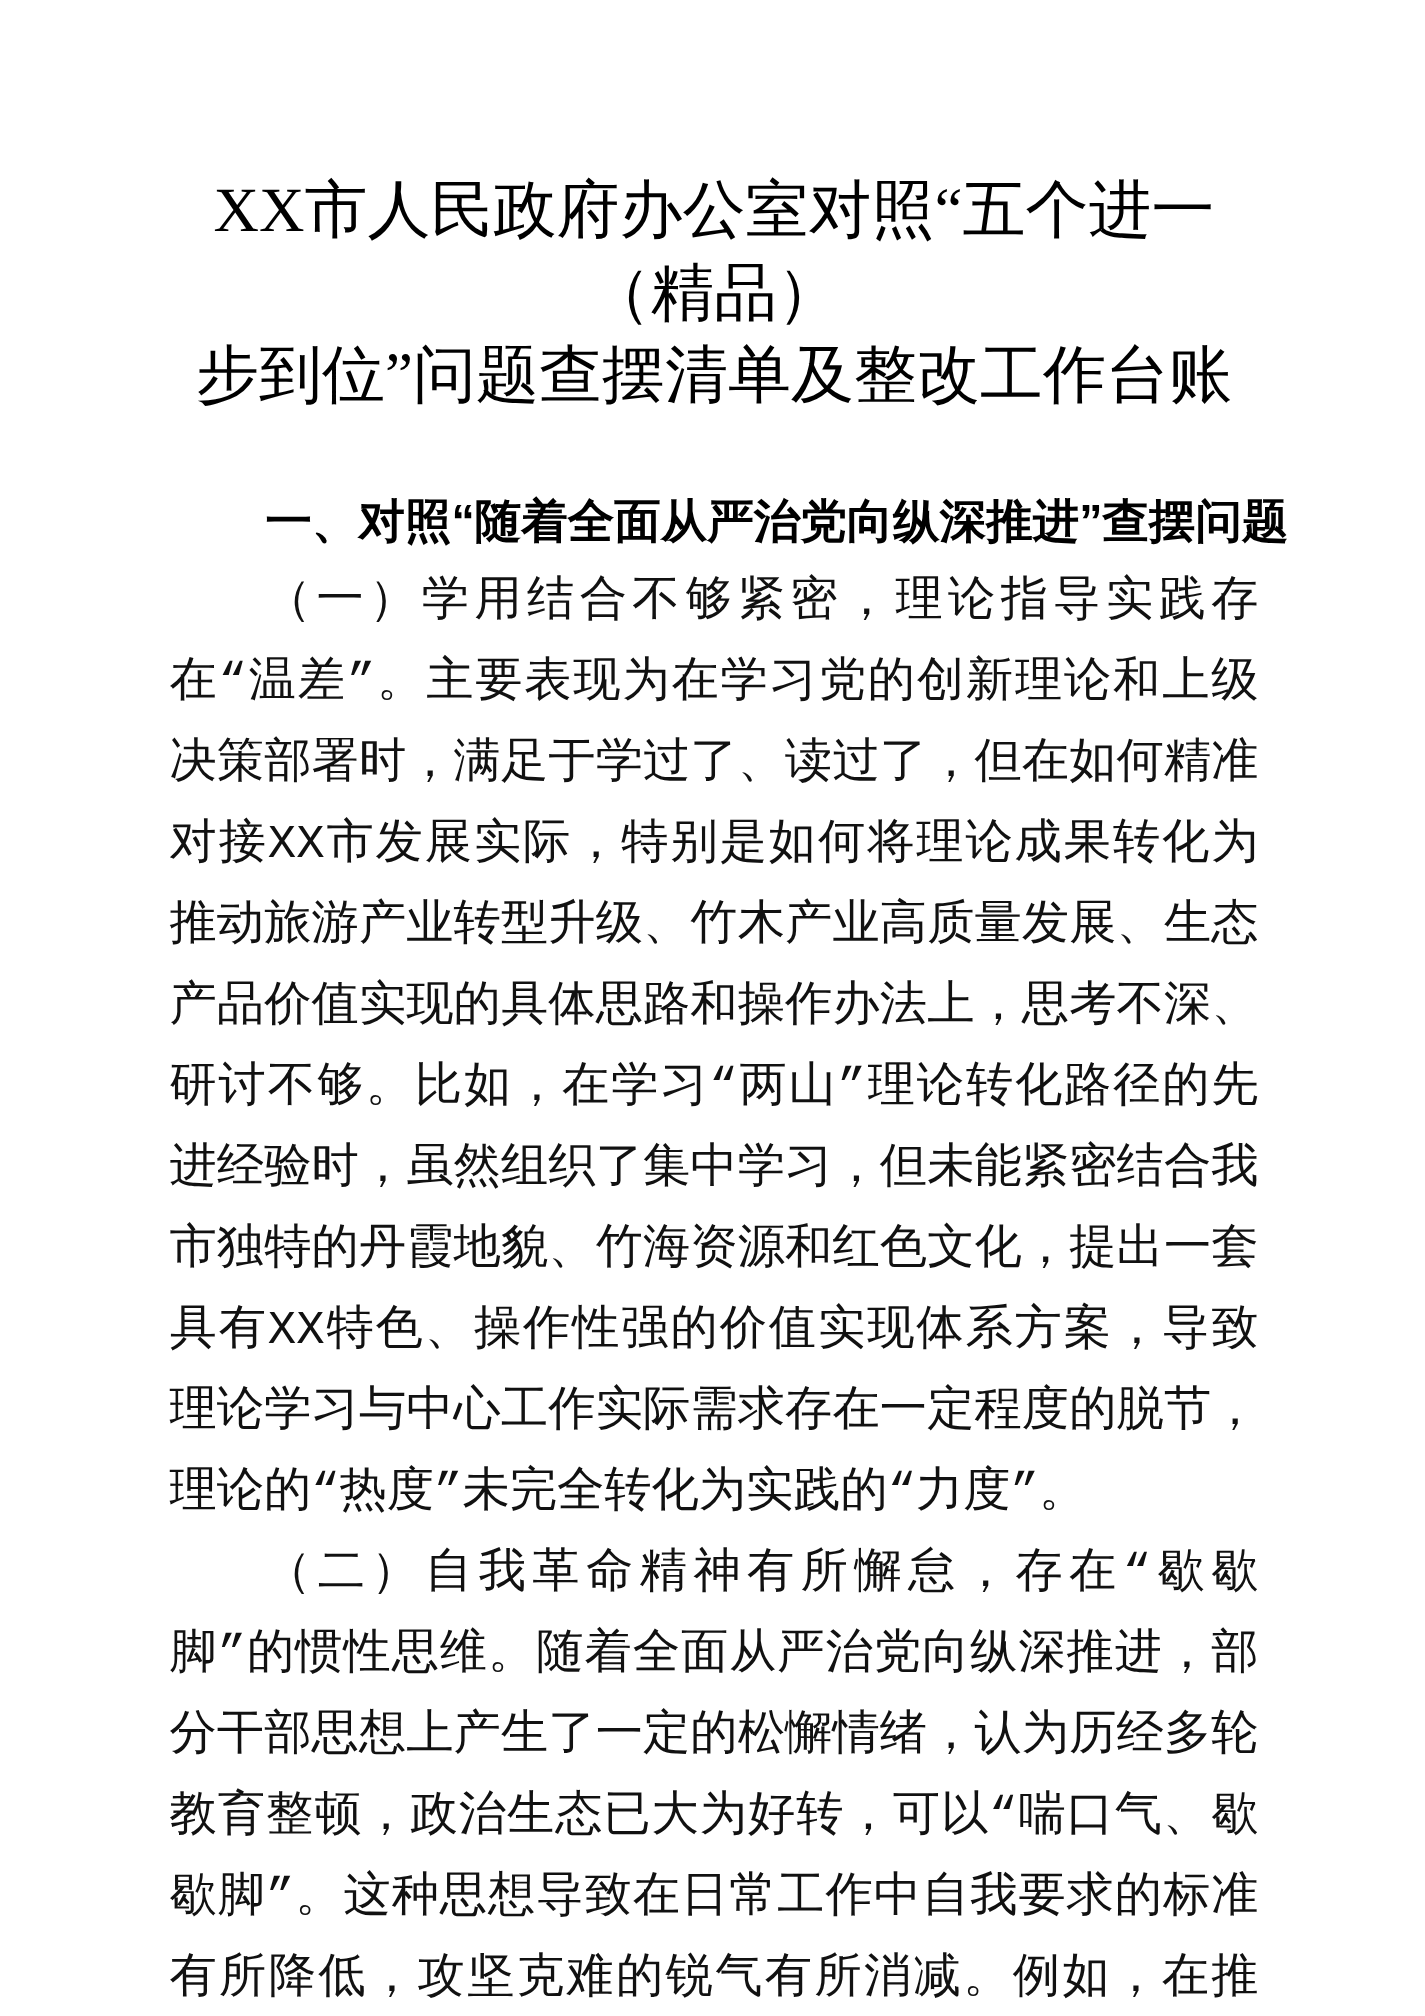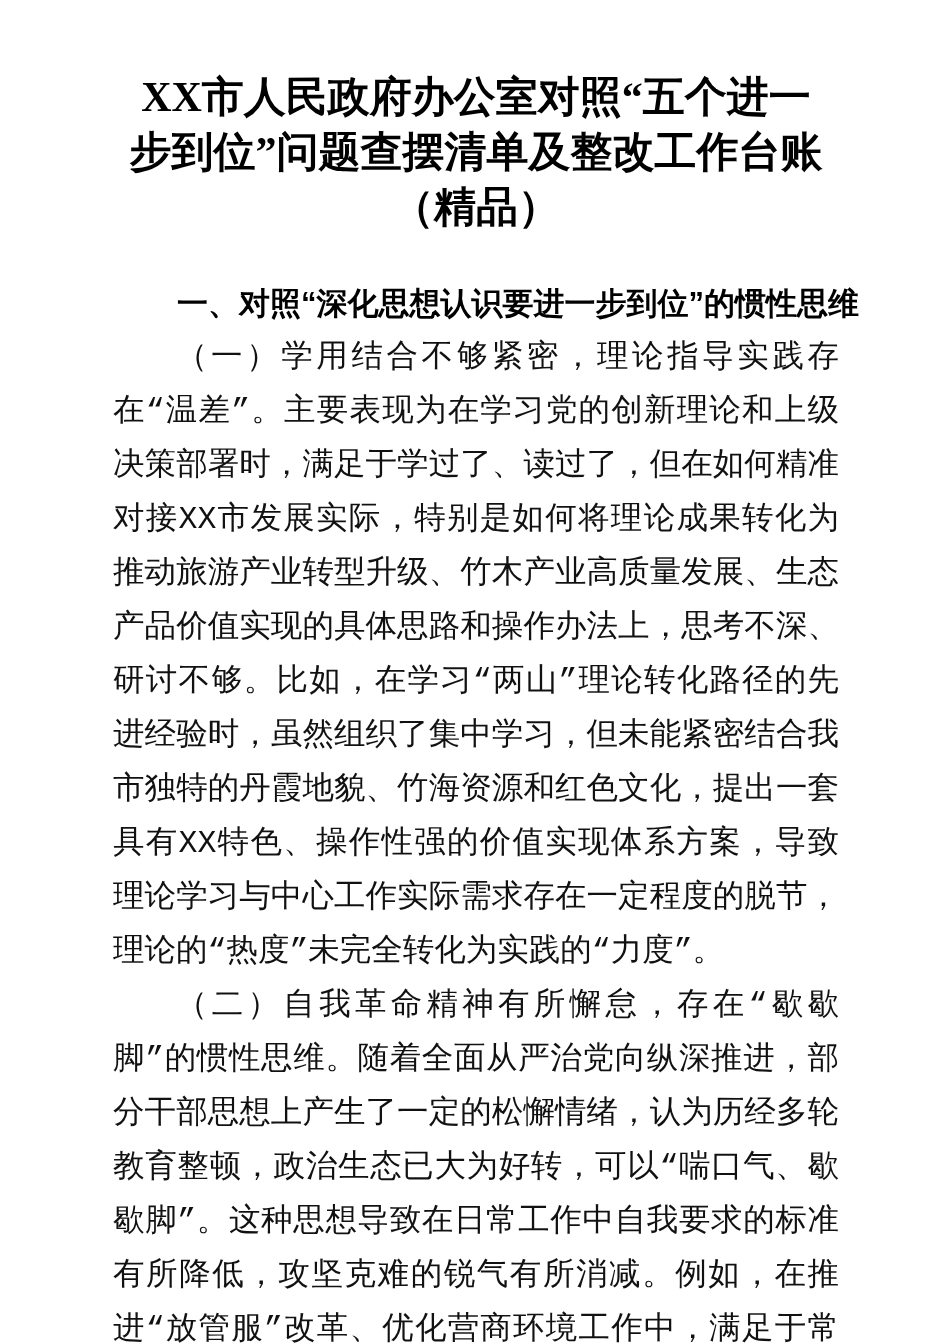--- a/index.html
+++ b/index.html
@@ -18,24 +18,24 @@
   .content {
     position: absolute;
     left: 113px;
     top: 0;
     width: 726px;
   }
 
   
   .doc-title {
     margin: 0;
-    padding-top: 70px;
+    padding-top: 114px;
     text-align: left;
     font-family: "Liberation Serif", "DejaVu Serif", serif;
-    font-weight: bold;
+    font-weight: normal;
     font-size: 42px;
     line-height: 55px;
     letter-spacing: 0px;
     color: #000000;
     text-align-last: center;
   }
   .doc-title .tline {
     display: block;
     white-space: nowrap;
   }
@@ -73,24 +73,24 @@
   }
 </style>
 </head>
 <body>
 
 <div class="page">
   <div class="content">
 
     <h1 class="doc-title">
       <span class="tline">XX市人民政府办公室对照“五个进一</span>
+      <span class="tline">（精品）</span>
       <span class="tline">步到位”问题查摆清单及整改工作台账</span>
-      <span class="tline">（精品）</span>
     </h1>
 
-    <h2 class="section-heading">一、对照“深化思想认识要进一步到位”的惯性思维</h2>
+    <h2 class="section-heading">一、对照“随着全面从严治党向纵深推进”查摆问题</h2>
 
     <p class="body-para first">（一）学用结合不够紧密，理论指导实践存在“温差”。主要表现为在学习党的创新理论和上级决策部署时，满足于学过了、读过了，但在如何精准对接XX市发展实际，特别是如何将理论成果转化为推动旅游产业转型升级、竹木产业高质量发展、生态产品价值实现的具体思路和操作办法上，思考不深、研讨不够。比如，在学习“两山”理论转化路径的先进经验时，虽然组织了集中学习，但未能紧密结合我市独特的丹霞地貌、竹海资源和红色文化，提出一套具有XX特色、操作性强的价值实现体系方案，导致理论学习与中心工作实际需求存在一定程度的脱节，理论的“热度”未完全转化为实践的“力度”。</p>
 
     <p class="body-para">（二）自我革命精神有所懈怠，存在“歇歇脚”的惯性思维。随着全面从严治党向纵深推进，部分干部思想上产生了一定的松懈情绪，认为历经多轮教育整顿，政治生态已大为好转，可以“喘口气、歇歇脚”。这种思想导致在日常工作中自我要求的标准有所降低，攻坚克难的锐气有所消减。例如，在推进“放管服”改革、优化营商环境工作中，满足于常规流程的优化，对企业和群众反映的一些“中梗阻”问题，如审批环节过</p>
 
   </div>
 </div>
 
 </body></html>

